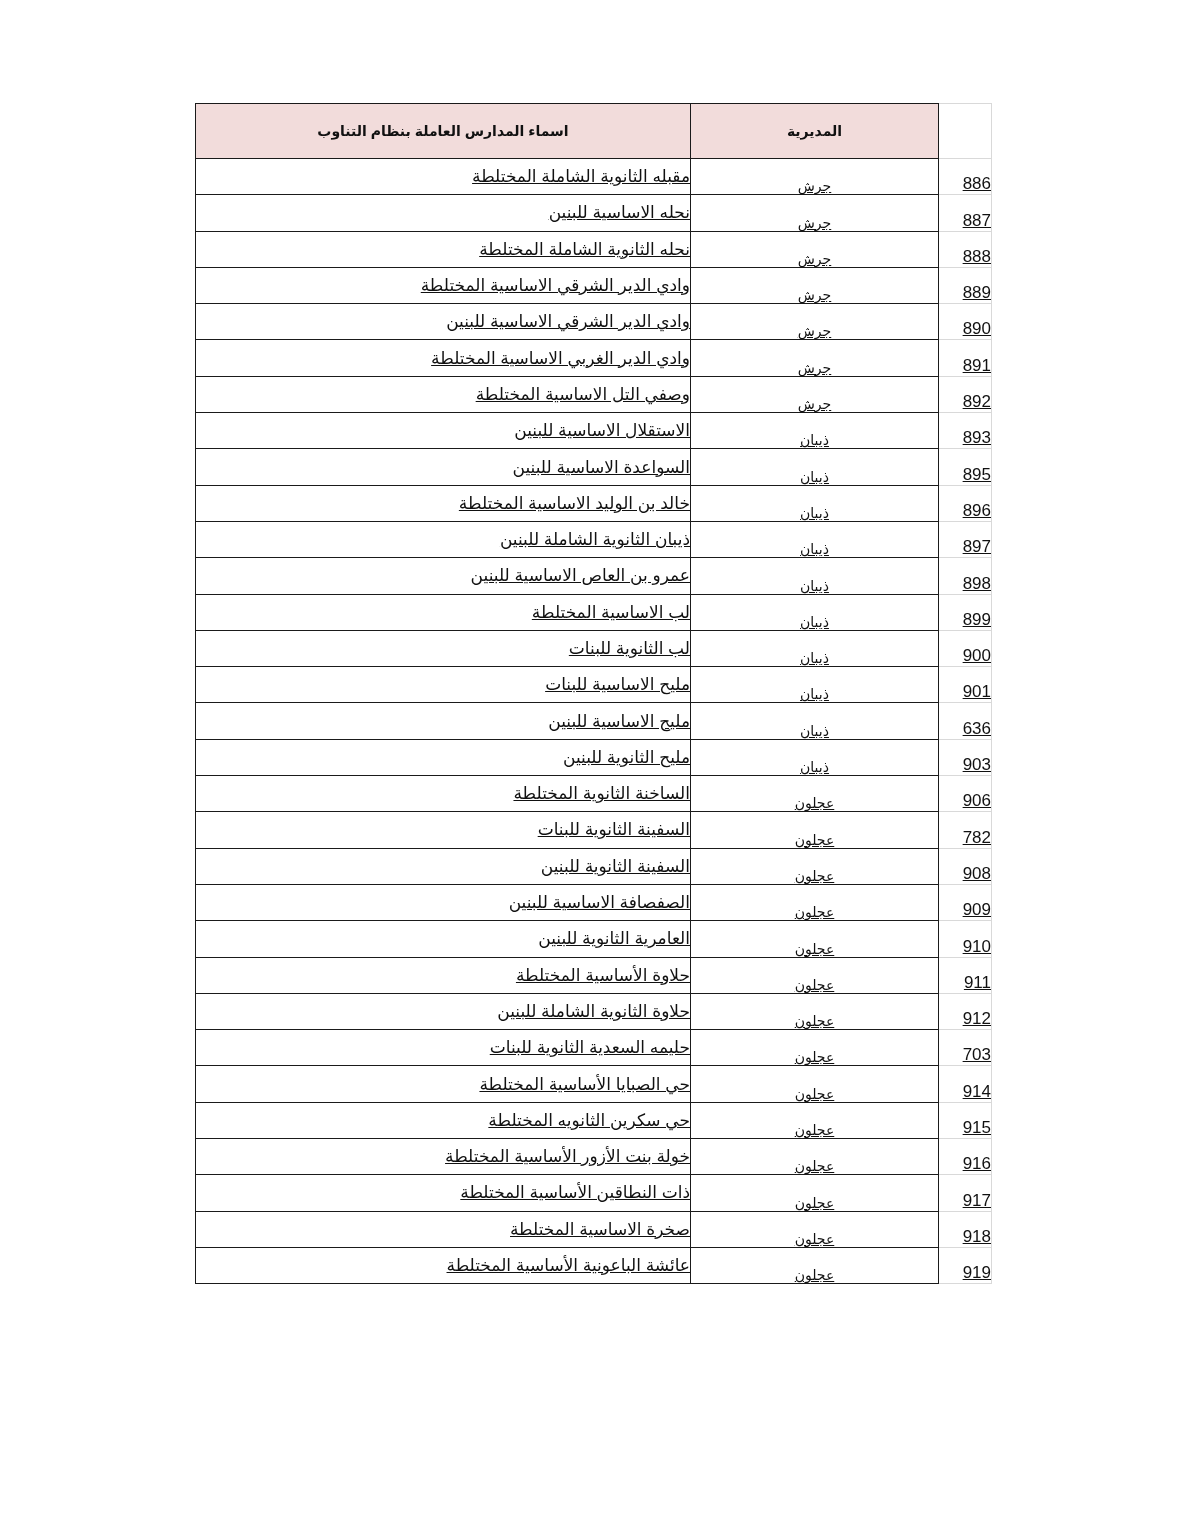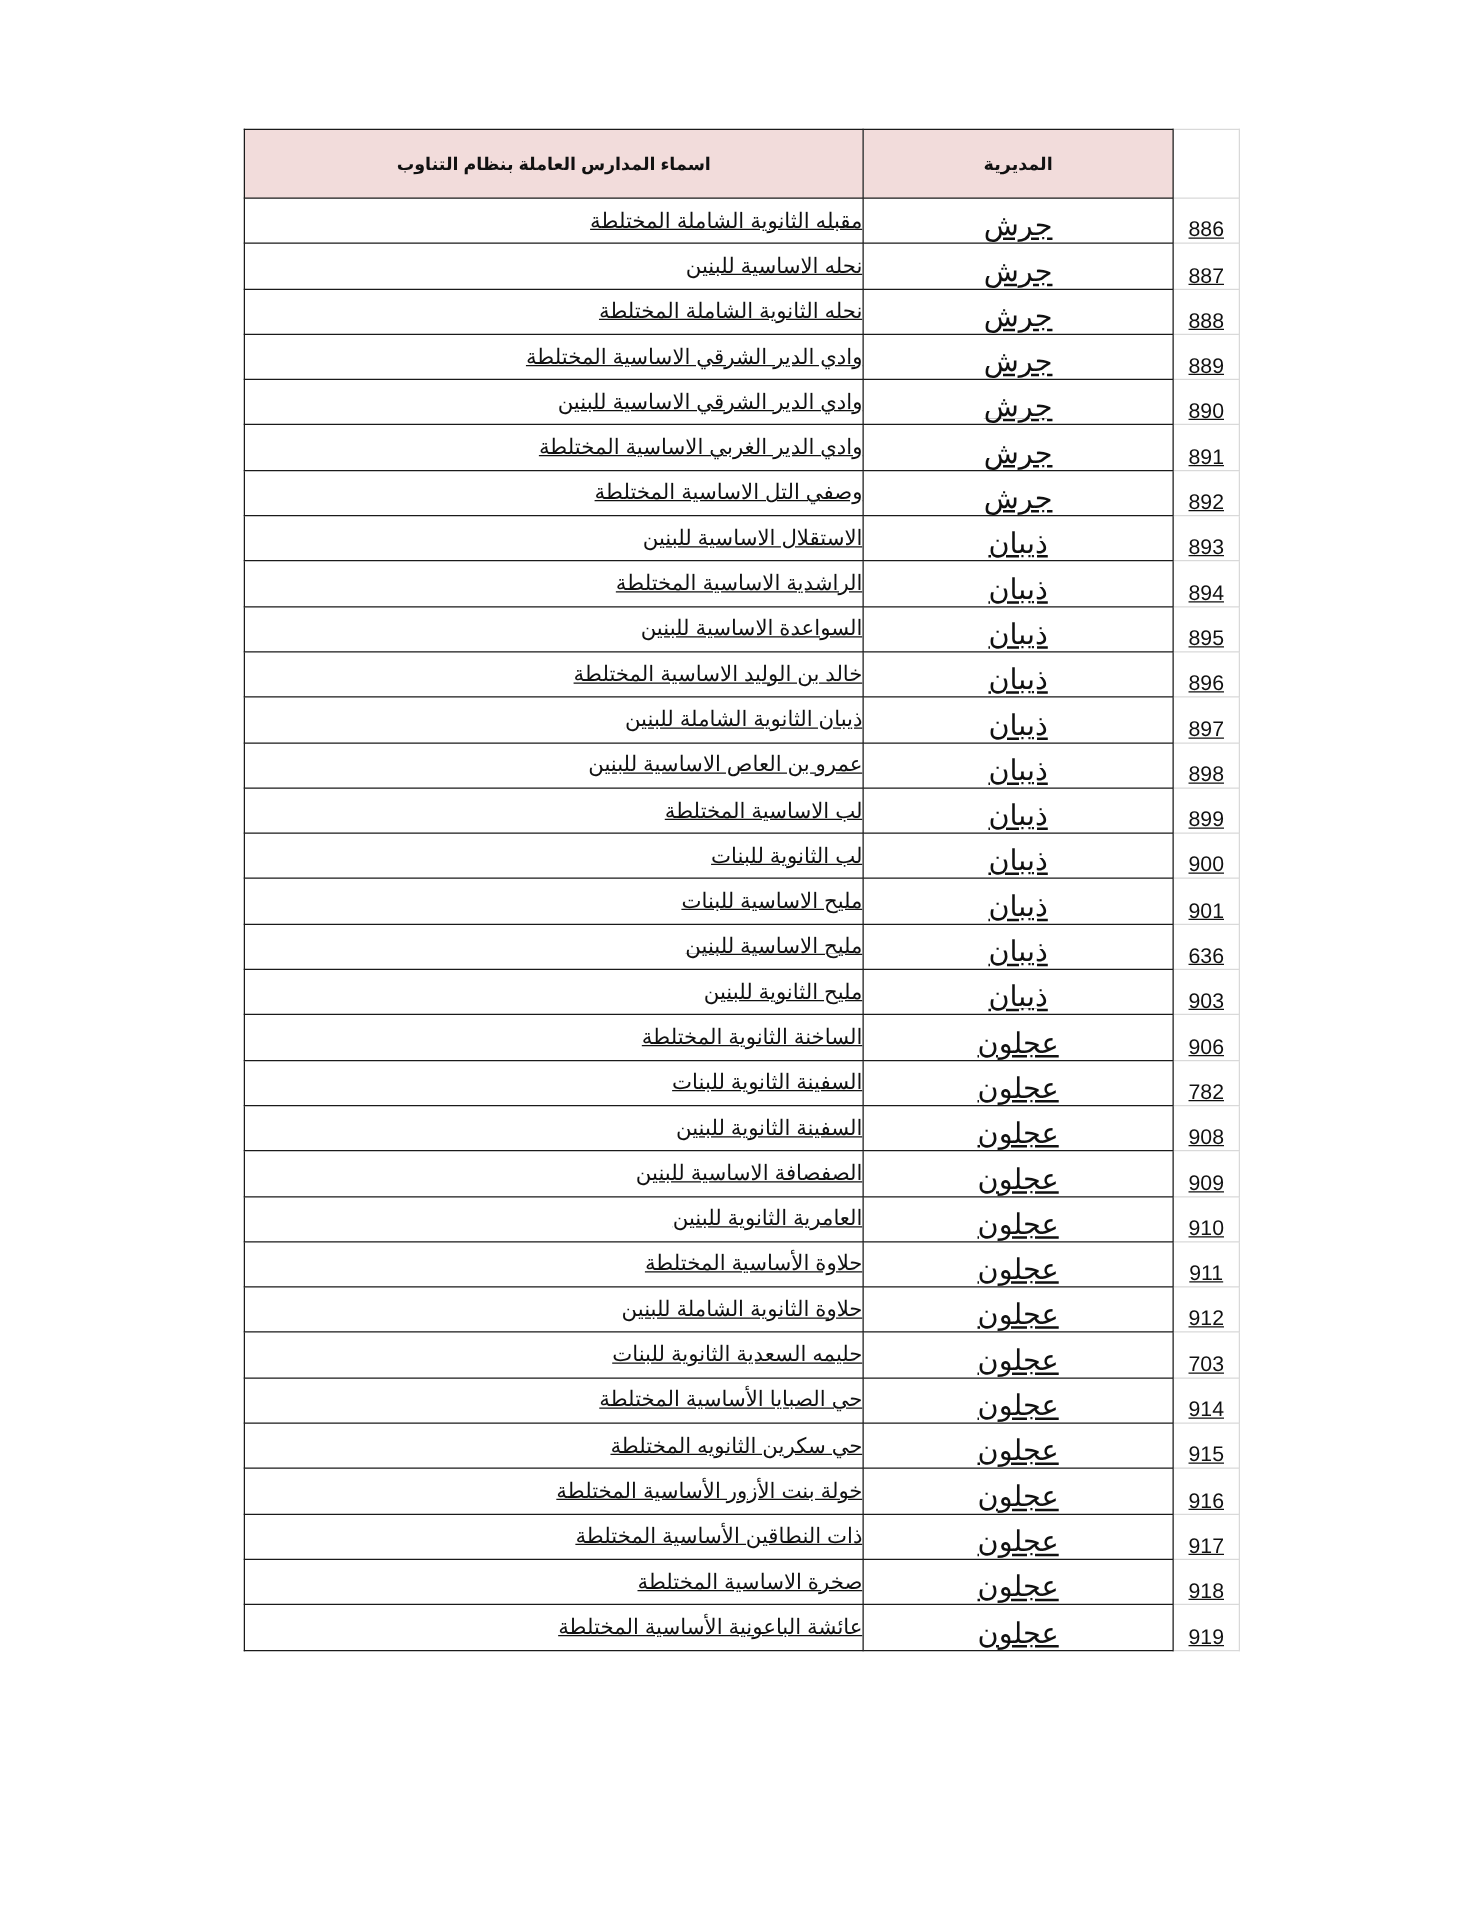--- a/index.html
+++ b/index.html
@@ -22,25 +22,25 @@
     font-weight: bold; font-size: 14px; text-align: center; vertical-align: middle;
     direction: rtl;
   }
   th.h-num { background: #fff; border: 1px solid #d9d9d9; border-left: 1.5px solid #1a1a1a; }
   td.name {
     border: 1.5px solid #1a1a1a; direction: rtl; text-align: right;
     font-size: 17px; padding-right: 5px; vertical-align: middle;
   }
   td.dir {
     border: 1.5px solid #1a1a1a; direction: rtl; text-align: center;
-    font-size: 23px; vertical-align: bottom; padding-bottom: 4px; margin-left: 37px;
+    font-size: 14px; vertical-align: bottom; padding-bottom: 4px; margin-left: 37px;
   }
   td.num {
     border: 1px solid #d9d9d9; border-left: 1.5px solid #1a1a1a;
-    text-align: center; font-size: 17px; vertical-align: bottom; padding-bottom: 4px;
+    text-align: right; font-size: 17px; vertical-align: bottom; padding-bottom: 4px;
     font-family: "Liberation Sans", sans-serif;
   }
 </style>
 </head>
 <body>
 
 <div class="page">
   <table class="sheet">
     <colgroup>
       <col class="c-name">
@@ -89,25 +89,20 @@
           <td class="name">وصفي التل الاساسية المختلطة</td>
           <td class="dir">جرش</td>
           <td class="num">892</td>
         </tr>
         <tr class="row">
           <td class="name">الاستقلال الاساسية للبنين</td>
           <td class="dir">ذيبان</td>
           <td class="num">893</td>
         </tr>
         <tr class="row">
-          <td class="name">الراشدية الاساسية المختلطة</td>
-          <td class="dir">ذيبان</td>
-          <td class="num">894</td>
-        </tr>
-        <tr class="row">
           <td class="name">السواعدة الاساسية للبنين</td>
           <td class="dir">ذيبان</td>
           <td class="num">895</td>
         </tr>
         <tr class="row">
           <td class="name">خالد بن الوليد الاساسية المختلطة</td>
           <td class="dir">ذيبان</td>
           <td class="num">896</td>
         </tr>
         <tr class="row">

